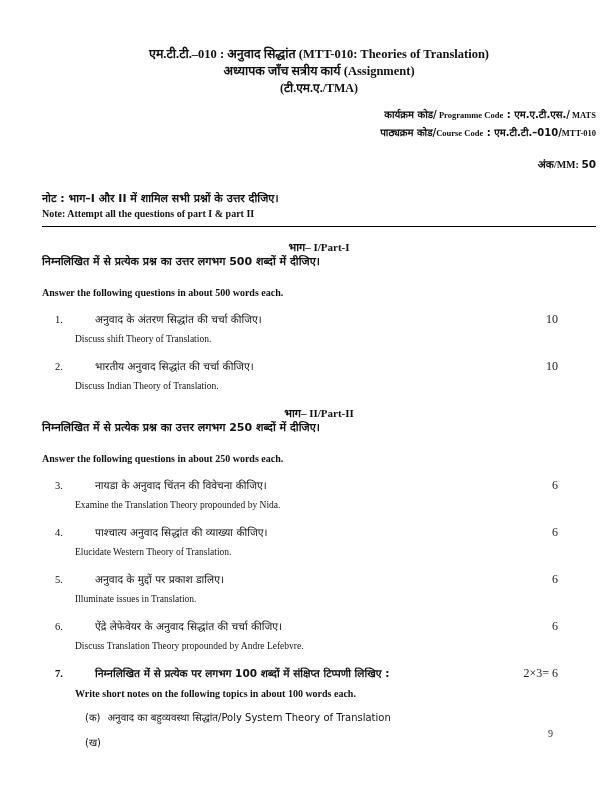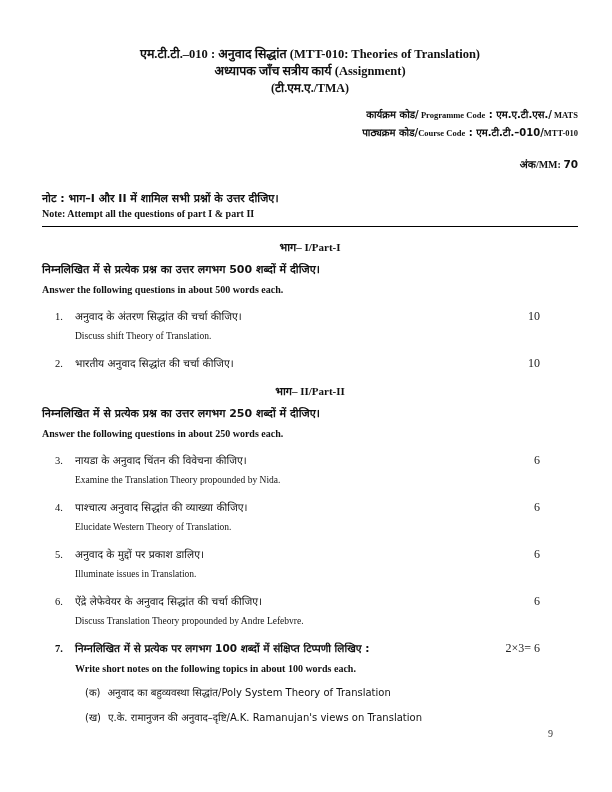--- a/index.html
+++ b/index.html
@@ -6,21 +6,21 @@
   html, body { background: #ffffff; }
   body {
     width: 612px; height: 792px;
     font-family: "Liberation Serif", "DejaVu Sans", serif;
     color: #111111;
     position: relative;
     overflow: hidden;
   }
   .page {
     width: 612px; height: 792px;
-    padding: 46px 34px 0 42px;
+    padding: 46px 16px 0 42px;
     position: relative;
   }
   
   .doc-header { text-align: center; font-weight: bold; }
   .doc-header .h-line1 { font-size: 12.5px; line-height: 17px; }
   .doc-header .h-line2 { font-size: 12.5px; line-height: 17px; }
   .doc-header .h-line3 { font-size: 12px;   line-height: 16px; }
   
   .codes { text-align: right; margin-top: 9px; font-weight: bold; }
   .code-line { line-height: 15px; white-space: nowrap; }
@@ -30,29 +30,29 @@
   .marks-line { text-align: right; margin-top: 13px; font-weight: bold; }
   .marks-line .hi { font-size: 10.5px; font-family: "DejaVu Sans","Liberation Serif",sans-serif; }
   .marks-line .en { font-size: 10px; }
   
   .note { margin-top: 19px; border-bottom: 1.6px solid #000; padding-bottom: 5px; }
   .note-hi { font-size: 11px; font-weight: bold; line-height: 15px;
              font-family: "DejaVu Sans","Liberation Serif",sans-serif; }
   .note-en { font-size: 10px; font-weight: bold; line-height: 14px; margin-top: 1px; }
   
   .part-heading { text-align: center; font-weight: bold; font-size: 11px; margin-top: 12px; }
-  .instr-hi { font-weight: bold; font-size: 11px; line-height: 15px; margin-top: 8px;
+  .instr-hi { font-weight: bold; font-size: 11px; line-height: 15px; 
               font-family: "DejaVu Sans","Liberation Serif",sans-serif; }
-  .instr-en { font-weight: bold; font-size: 10px; line-height: 13px; margin-top: 6px; }
+  .instr-en { font-weight: bold; font-size: 10px; line-height: 13px; margin-top: 17px; }
   
   .q-row { display: flex; margin-top: 13px; align-items: flex-start; }
   .q-num { flex: none; width: 20px; margin-left: 13px; font-size: 10.5px; line-height: 15px; }
   .q-body { flex: 1 1 auto; }
   .q-hi { font-size: 10.5px; line-height: 15px;
-          font-family: "DejaVu Sans","Liberation Serif",sans-serif; }
+          font-family: "DejaVu Sans","Liberation Serif",sans-serif; margin-left: 20px; }
   .q-en { font-size: 9.5px; line-height: 13px; margin-top: 6px; }
   .q-marks { flex: none; width: 98px; padding-right: 38px; text-align: right;
              font-size: 12px; line-height: 15px; color: #222; }
   .q-row.bold .q-hi, .q-row.bold .q-num { font-weight: bold; }
   .q-row.bold .q-en { font-weight: bold; font-size: 10px; }
   
   .sub-row { display: flex; margin-top: 11px; margin-left: 10px; font-weight: normal; }
   .sub-label { flex: none; margin-right: 7px; font-size: 10px; line-height: 14px;
                font-family: "DejaVu Sans","Liberation Serif",sans-serif; }
   .sub-text { font-size: 10px; line-height: 14px;
@@ -69,21 +69,21 @@
     <div class="h-line1">एम.टी.टी.–010 : अनुवाद सिद्धांत (MTT-010: Theories of Translation)</div>
     <div class="h-line2">अध्यापक जाँच सत्रीय कार्य (Assignment)</div>
     <div class="h-line3">(टी.एम.ए./TMA)</div>
   </div>
 
   <div class="codes">
     <div class="code-line"><span class="hi">कार्यक्रम कोड/</span><span class="en"> Programme Code</span><span class="hi"> : </span><span class="hi">एम.ए.टी.एस./</span><span class="en"> MATS</span></div>
     <div class="code-line"><span class="hi">पाठ्यक्रम कोड/</span><span class="en">Course Code</span><span class="hi"> : </span><span class="hi">एम.टी.टी.–010/</span><span class="en">MTT-010</span></div>
   </div>
 
-  <div class="marks-line"><span class="hi">अंक</span><span class="en">/MM: </span><span class="hi">70</span></div>
+  <div class="marks-line"><span class="hi">अंक</span><span class="en">/MM: </span><span class="hi">50</span></div>
 
   <div class="note">
     <div class="note-hi">नोट : भाग–I और II में शामिल सभी प्रश्नों के उत्तर दीजिए।</div>
     <div class="note-en">Note: Attempt all the questions of part I &amp; part II</div>
   </div>
 
   <div class="section">
     <div class="part-heading">भाग– I/Part-I</div>
     <div class="instr-hi">निम्नलिखित में से प्रत्येक प्रश्न का उत्तर लगभग 500 शब्दों में दीजिए।</div>
     <div class="instr-en">Answer the following questions in about 500 words each.</div>
@@ -94,20 +94,21 @@
         <div class="q-hi">अनुवाद के अंतरण सिद्धांत की चर्चा कीजिए।</div>
         <div class="q-en">Discuss shift Theory of Translation.</div>
       </div>
       <div class="q-marks">10</div>
     </div>
 
     <div class="q-row">
       <div class="q-num">2.</div>
       <div class="q-body">
         <div class="q-hi">भारतीय अनुवाद सिद्धांत की चर्चा कीजिए।</div>
+        <div class="q-en">Discuss Indian Theory of Translation.</div>
       </div>
       <div class="q-marks">10</div>
     </div>
   </div>
 
   <div class="section">
     <div class="part-heading">भाग– II/Part-II</div>
     <div class="instr-hi">निम्नलिखित में से प्रत्येक प्रश्न का उत्तर लगभग 250 शब्दों में दीजिए।</div>
     <div class="instr-en">Answer the following questions in about 250 words each.</div>
 
@@ -151,21 +152,20 @@
       <div class="q-num">7.</div>
       <div class="q-body">
         <div class="q-hi">निम्नलिखित में से प्रत्येक पर लगभग 100 शब्दों में संक्षिप्त टिप्पणी लिखिए :</div>
         <div class="q-en">Write short notes on the following topics in about 100 words each.</div>
         <div class="sub-row">
           <span class="sub-label">(क)</span>
           <span class="sub-text">अनुवाद का बहुव्यवस्था सिद्धांत/Poly System Theory of Translation</span>
         </div>
         <div class="sub-row">
           <span class="sub-label">(ख)</span>
-          <span class="sub-text">ए.के. रामानुजन की अनुवाद–दृष्टि/A.K. Ramanujan's views on Translation</span>
         </div>
       </div>
       <div class="q-marks">2×3= 6</div>
     </div>
   </div>
 
   <div class="page-number">9</div>
 </div>
 
 </body></html>

